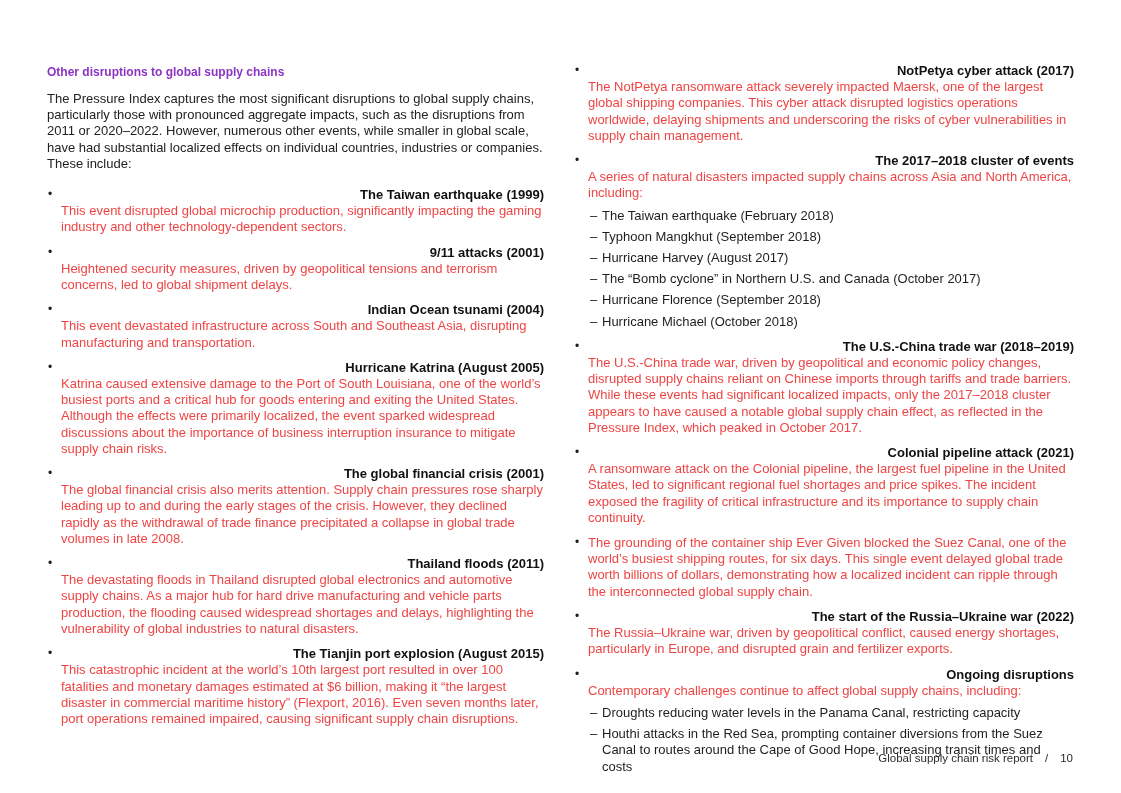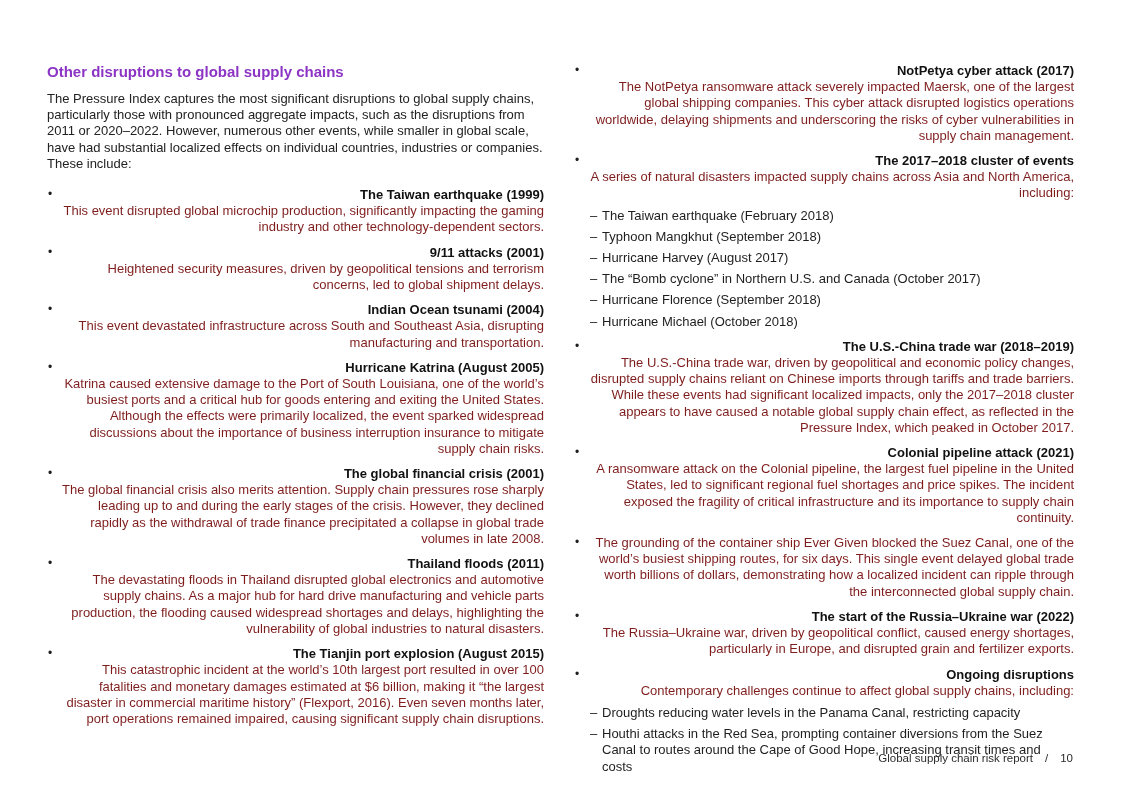--- a/index.html
+++ b/index.html
@@ -17,21 +17,21 @@
     position:absolute;
     left:47px;
     top:63px;
     display:flex;
     gap:30px;
   }
   .col{width:497px;}
   .col.right{width:500px;}
   .heading{
     margin:0 0 10px 0;
-    font-size:15px;
+    font-size:12px;
     line-height:18px;
     font-weight:bold;
     letter-spacing:0;
   }
   .intro{
     margin:0 0 15px 0;
     font-size:13px;
     line-height:16.2px;
     color:#222222;
   }
@@ -54,22 +54,21 @@
     font-size:12px;
     color:#1e1e1e;
   }
   .item-title{
     display:block;
     font-weight:bold;
     color:#111111;
     text-align:right;
   }
   .item-body{
-    color:#7f1d1d;
-    text-align:right;
+    color:#ef4444;
   }
   ul.subdash{
     list-style:none;
     margin:6px 0 0 2px;
     padding:0;
   }
   ul.subdash > li{
     position:relative;
     padding-left:12px;
     margin:0 0 5px 0;

